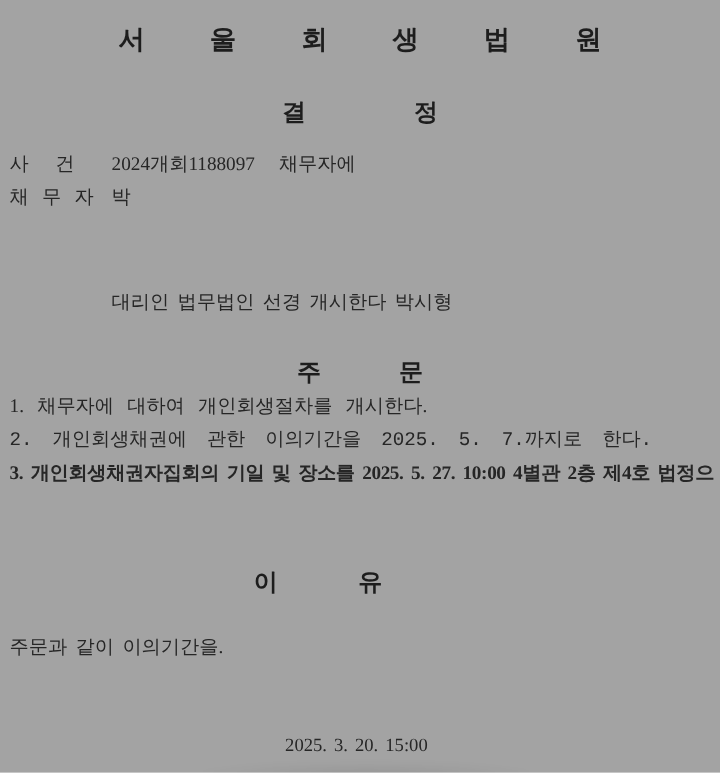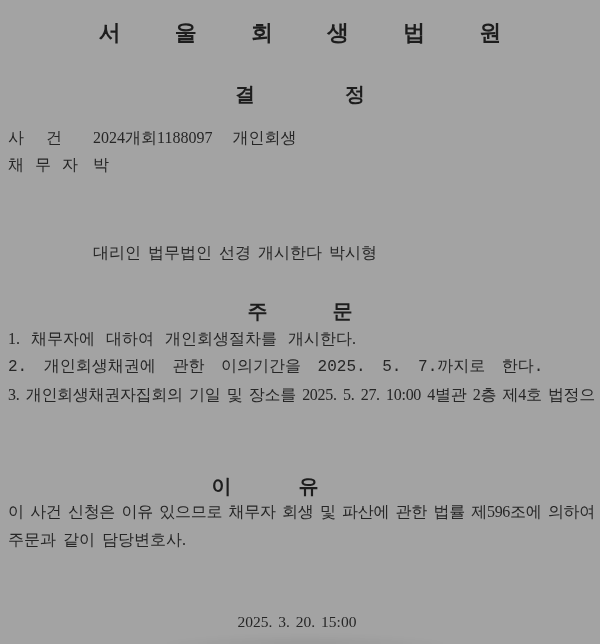--- a/index.html
+++ b/index.html
@@ -50,20 +50,21 @@
     white-space: nowrap;
     overflow: hidden;
   }
   .gap-wide  { word-spacing: 7px; }     
   .gap-med   { word-spacing: 3px; }
   .fill-line {                           
     text-align: justify;
     text-align-last: justify;
     word-spacing: -2px;
     letter-spacing: -0.3px;
+    font-weight: bold;
   }
   .cont-line { padding-left: 10px; }     
 
   
   .kv-row { left: 8px; right: 5px; }
   .kv-label {
     display: inline-flex;
     justify-content: space-between;
   }
   .kv-label-case   { width: 54px; }
@@ -100,21 +101,21 @@
     <span>정</span>
   </div>
 
   <div class="abs kv-row" style="top:130px;">
     <span class="kv-label kv-label-case">
       <span>사</span>
       <span>건</span>
     </span>
     <span class="kv-value">
       <span>2024개회1188097</span>
-      <span class="case-type">개인회생</span>
+      <span class="case-type">채무자에</span>
     </span>
   </div>
 
   <div class="abs kv-row" style="top:157px;">
     <span class="kv-label kv-label-debtor">
       <span>채</span>
       <span>무</span>
       <span>자</span>
     </span>
     <span class="kv-value">박</span>
@@ -129,20 +130,19 @@
 
   <div class="abs doc-line gap-wide" style="top:331px;">1. 채무자에 대하여 개인회생절차를 개시한다.</div>
   <div class="abs doc-line gap-wide" style="top:359px;font-family:Liberation Mono, monospace;">2. 개인회생채권에 관한 이의기간을 2025. 5. 7.까지로 한다.</div>
   <div class="abs doc-line fill-line" style="top:387px;">3. 개인회생채권자집회의 기일 및 장소를 2025. 5. 27. 10:00 4별관 2층 제4호 법정으</div>
 
   <div class="abs big-heading heading-reason">
     <span>이</span>
     <span>유</span>
   </div>
 
-  <div class="abs doc-line fill-line" style="top:504px;">이 사건 신청은 이유 있으므로 채무자 회생 및 파산에 관한 법률 제596조에 의하여</div>
-  <div class="abs doc-line gap-med" style="top:532px;">주문과 같이 담당변호사.</div>
+  <div class="abs doc-line gap-med" style="top:532px;">주문과 같이 이의기간을.</div>
 
   <div class="abs date-line">2025. 3. 20. 15:00</div>
 
   <div class="abs scan-shadow"></div>
 
 </div>
 
 </body></html>

